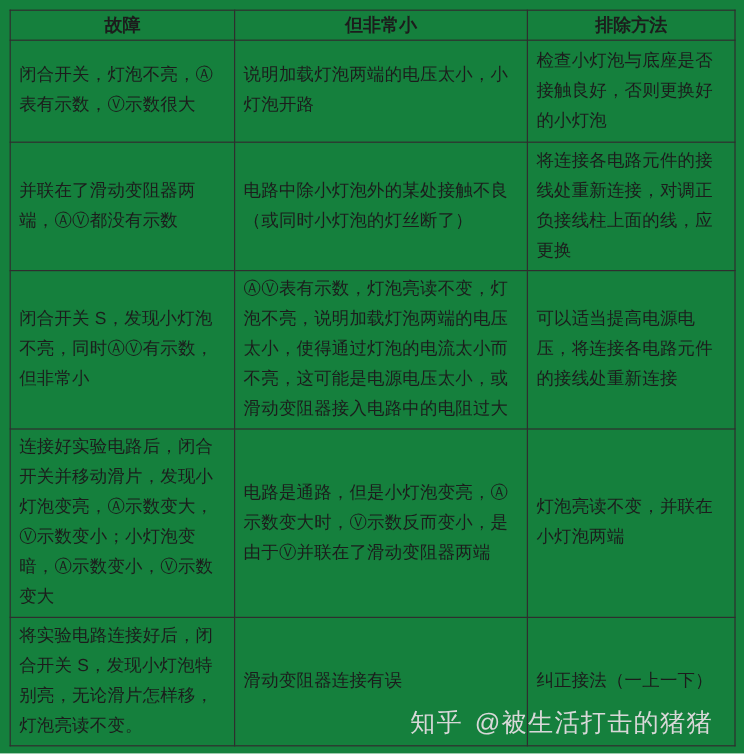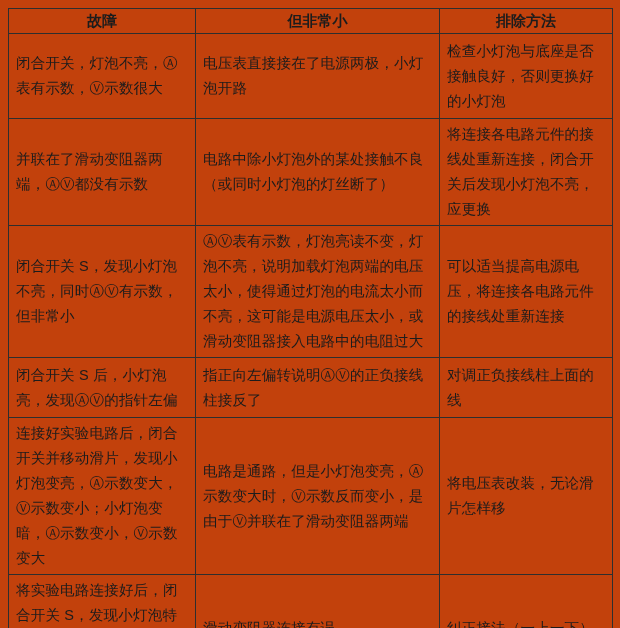--- a/index.html
+++ b/index.html
@@ -4,21 +4,21 @@
 <style>
   html, body {
     margin: 0;
     padding: 0;
     background: #ffffff;
   }
   .page {
     position: relative;
     width: 620px;
     height: 628px;
-    background: #c2410c;
+    background: #15803d;
     font-family: "Liberation Sans", "DejaVu Sans", sans-serif;
     overflow: hidden;
   }
   table.troubleshooting {
     position: absolute;
     left: 8px;
     top: 8px;
     width: 604px;
     border-collapse: collapse;
     table-layout: fixed;
@@ -77,44 +77,42 @@
     <thead>
       <tr>
         <th>故障</th>
         <th>但非常小</th>
         <th>排除方法</th>
       </tr>
     </thead>
     <tbody>
       <tr class="r1">
         <td>闭合开关，灯泡不亮，Ⓐ表有示数，Ⓥ示数很大</td>
-        <td>电压表直接接在了电源两极，小灯泡开路</td>
+        <td>说明加载灯泡两端的电压太小，小灯泡开路</td>
         <td>检查小灯泡与底座是否接触良好，否则更换好的小灯泡</td>
       </tr>
       <tr class="r2">
         <td>并联在了滑动变阻器两端，ⒶⓋ都没有示数</td>
         <td>电路中除小灯泡外的某处接触不良（或同时小灯泡的灯丝断了）</td>
-        <td>将连接各电路元件的接线处重新连接，闭合开关后发现小灯泡不亮，应更换</td>
+        <td>将连接各电路元件的接线处重新连接，对调正负接线柱上面的线，应更换</td>
       </tr>
       <tr class="r3">
         <td>闭合开关 S，发现小灯泡不亮，同时ⒶⓋ有示数，但非常小</td>
         <td>ⒶⓋ表有示数，灯泡亮读不变，灯泡不亮，说明加载灯泡两端的电压太小，使得通过灯泡的电流太小而不亮，这可能是电源电压太小，或滑动变阻器接入电路中的电阻过大</td>
         <td>可以适当提高电源电压，将连接各电路元件的接线处重新连接</td>
       </tr>
-      <tr class="r4">
-        <td>闭合开关 S 后，小灯泡亮，发现ⒶⓋ的指针左偏</td>
-        <td>指正向左偏转说明ⒶⓋ的正负接线柱接反了</td>
-        <td>对调正负接线柱上面的线</td>
-      </tr>
       <tr class="r5">
         <td>连接好实验电路后，闭合开关并移动滑片，发现小灯泡变亮，Ⓐ示数变大，Ⓥ示数变小；小灯泡变暗，Ⓐ示数变小，Ⓥ示数变大</td>
         <td>电路是通路，但是小灯泡变亮，Ⓐ示数变大时，Ⓥ示数反而变小，是由于Ⓥ并联在了滑动变阻器两端</td>
-        <td>将电压表改装，无论滑片怎样移</td>
+        <td>灯泡亮读不变，并联在小灯泡两端</td>
       </tr>
       <tr class="r6">
         <td>将实验电路连接好后，闭合开关 S，发现小灯泡特别亮，无论滑片怎样移，灯泡亮读不变。</td>
         <td>滑动变阻器连接有误</td>
         <td>纠正接法（一上一下）</td>
       </tr>
     </tbody>
   </table>
 
+  <div class="watermark">
+    <span class="site">知乎</span><span>@被生活打击的猪猪</span>
+  </div>
 </div>
 
 </body></html>

